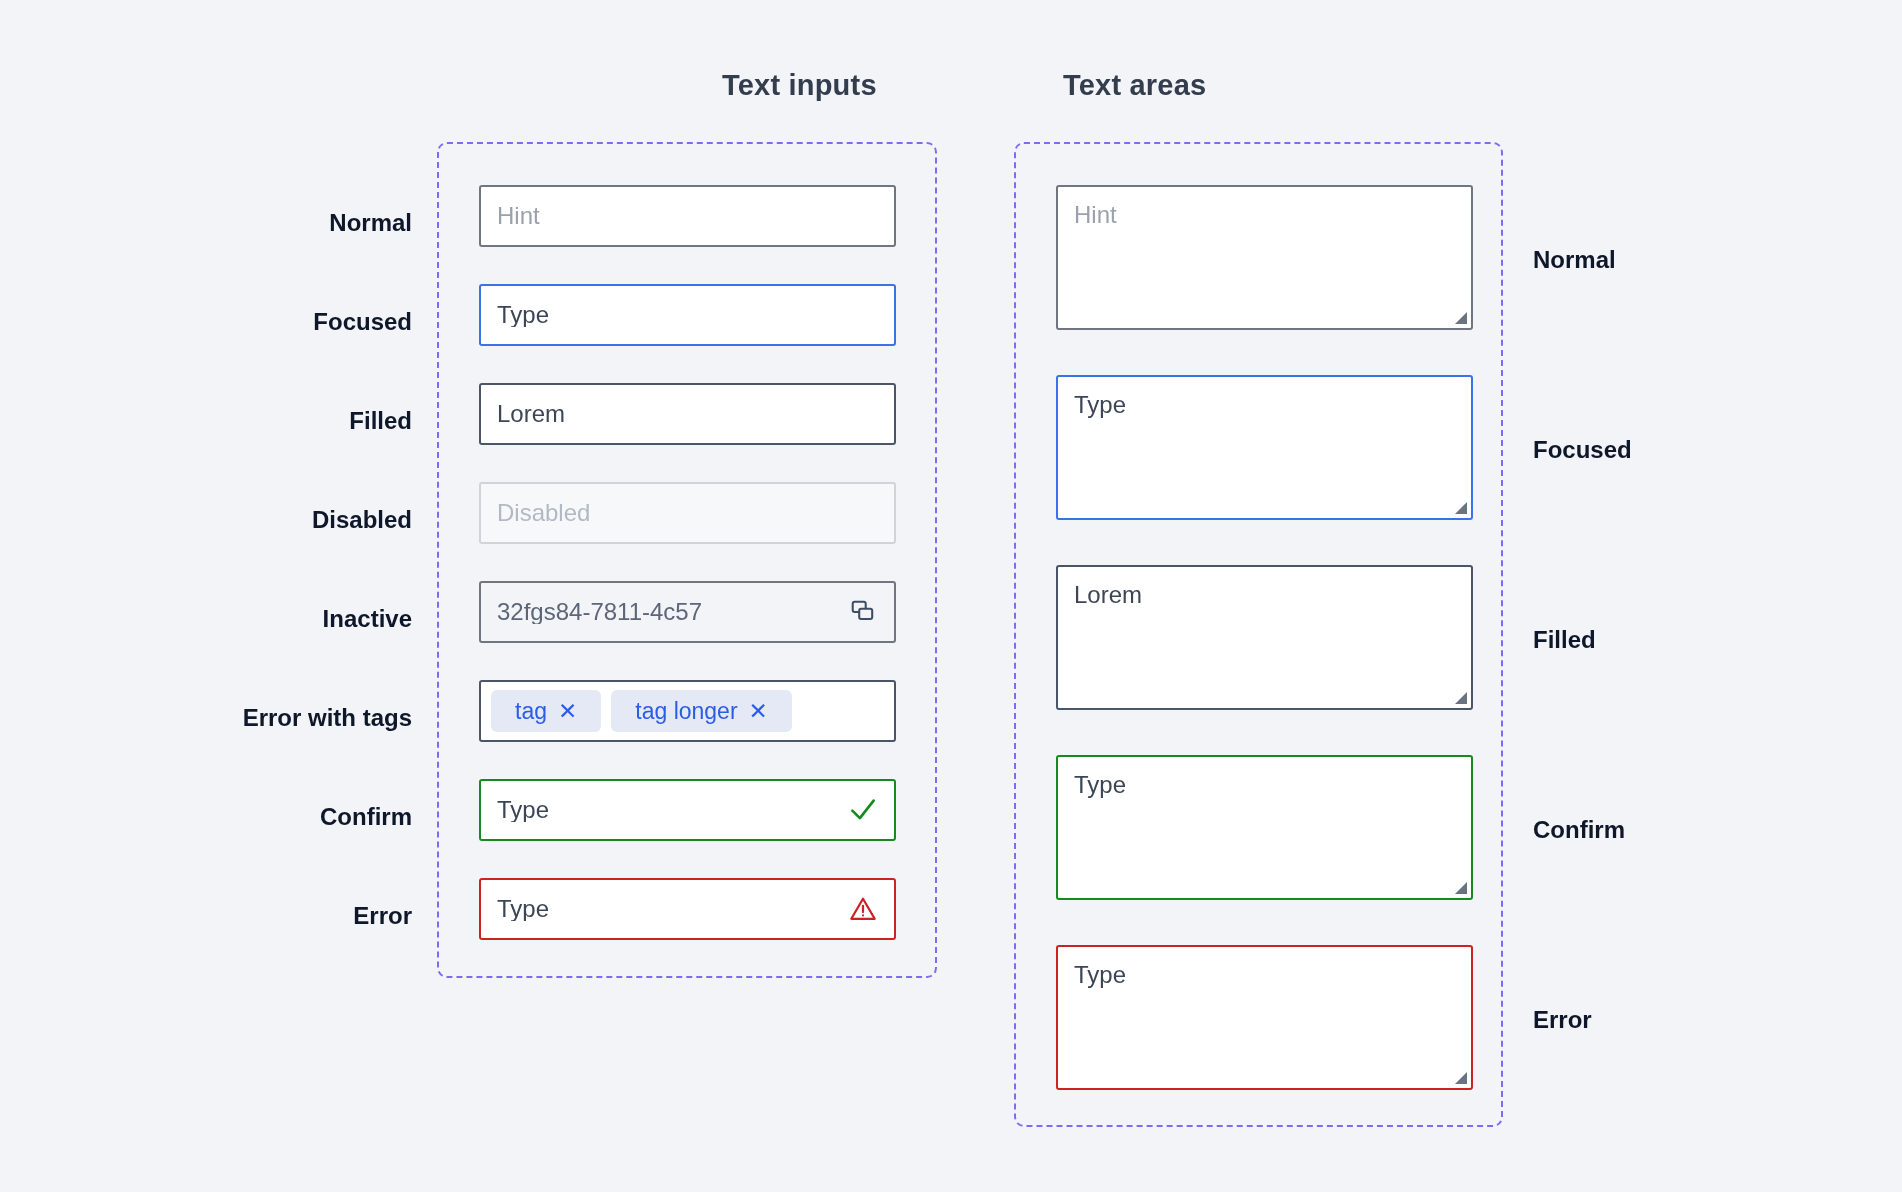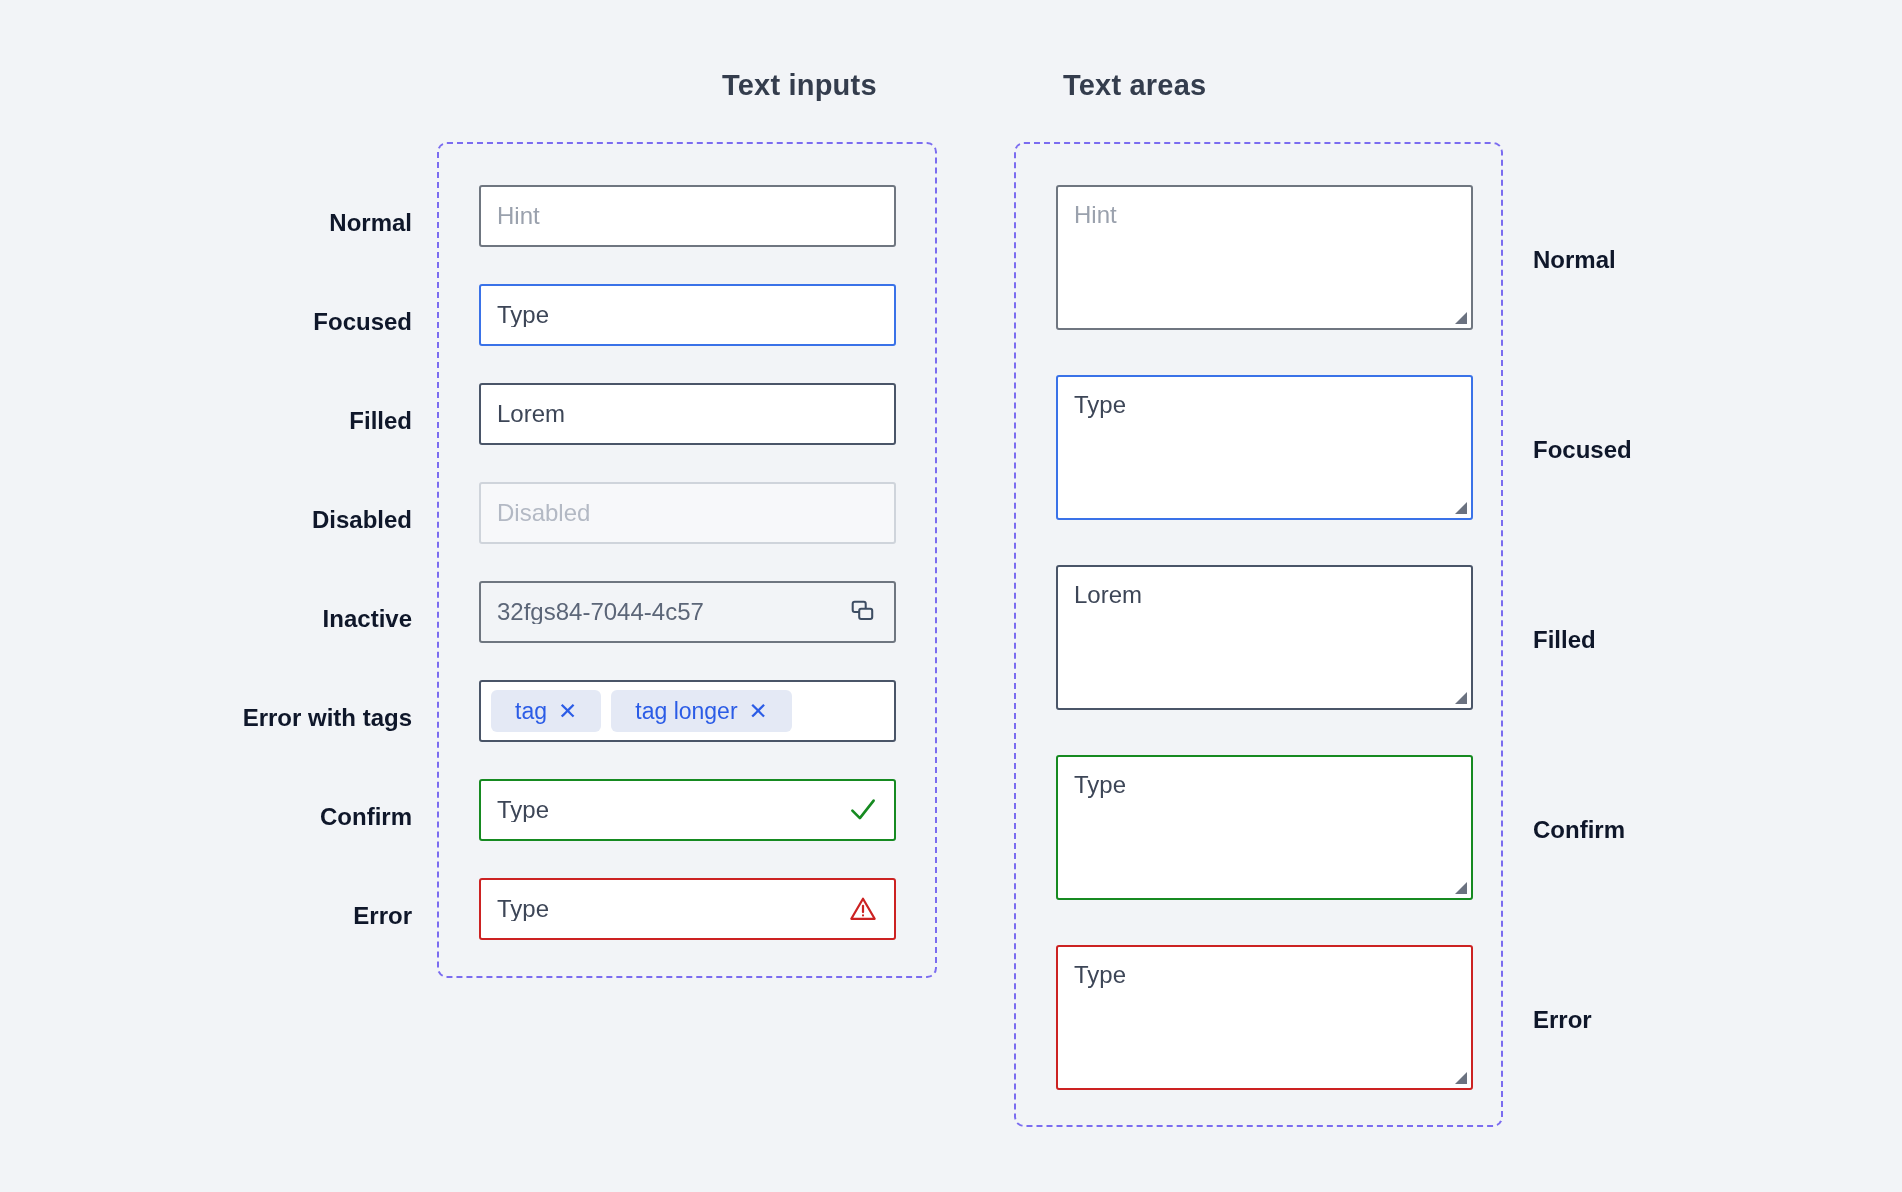--- a/index.html
+++ b/index.html
@@ -189,21 +189,21 @@
 
   <div class="field filled" style="top:383px;">
     <div class="txt">Lorem</div>
   </div>
 
   <div class="field disabled" style="top:482px;">
     <div class="txt placeholder">Disabled</div>
   </div>
 
   <div class="field inactive" style="top:581px;">
-    <div class="txt">32fgs84-7044-4c57</div>
+    <div class="txt">32fgs84-7811-4c57</div>
     <span class="trail-icon">
       <svg width="26" height="26" viewBox="0 0 24 24" fill="none" stroke="#3d4d63" stroke-width="1.9">
         <rect x="2.5" y="2.5" width="12" height="9.5" rx="1.8"></rect>
         <rect x="8.5" y="9" width="12" height="9.5" rx="1.8" fill="#f2f4f7"></rect>
       </svg>
     </span>
   </div>
 
   <div class="field tags" style="top:680px;">
     <span class="tag-pill">

